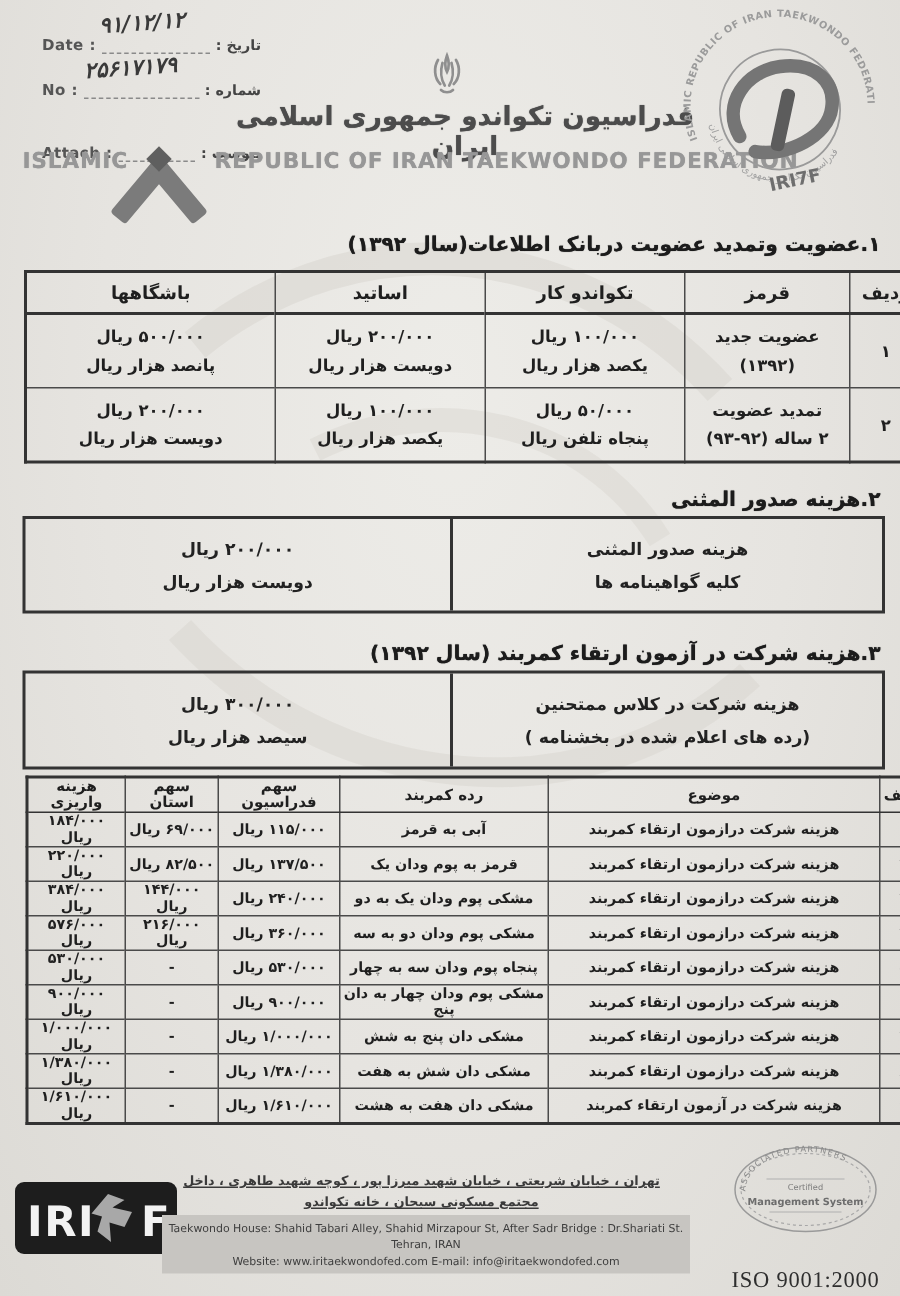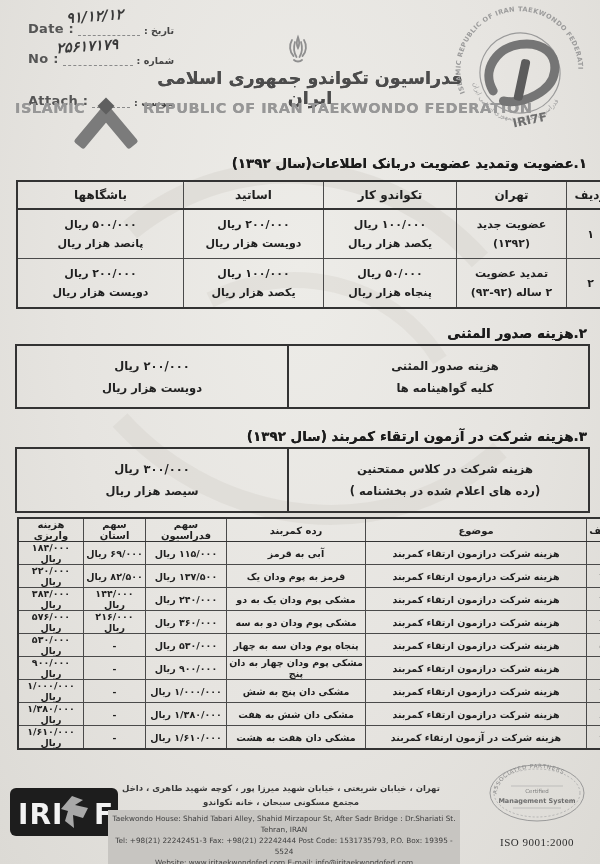--- a/index.html
+++ b/index.html
@@ -4,21 +4,21 @@
 <style>
   html,body{margin:0;padding:0;background:#b8b6b2;}
   #page{
     position:relative;width:600px;height:864px;margin:0 auto;overflow:hidden;
     background:radial-gradient(ellipse at 50% 30%, #edece8 0%, #e6e4e0 55%, #dcdad5 100%);
     font-family:"DejaVu Sans",sans-serif;color:#222;
   }
   .abs{position:absolute;}
   
   .field{position:absolute;left:28px;width:146px;height:20px;display:flex;align-items:flex-end;}
-  .flab-en{font-size:13px;font-weight:bold;color:#555;letter-spacing:.3px;white-space:nowrap;}
+  .flab-en{font-size:10px;font-weight:bold;color:#555;letter-spacing:.3px;white-space:nowrap;}
   .fline{flex:1;border-bottom:1.3px dashed #8a8a8a;height:13px;margin:0 4px;}
   .flab-fa{font-size:9.5px;font-weight:bold;color:#444;direction:rtl;white-space:nowrap;}
   .hand{position:absolute;left:38px;top:-8px;font-size:14.5px;font-style:italic;font-weight:bold;
         color:#3a3a3a;letter-spacing:1.5px;transform:rotate(-4deg);white-space:nowrap;}
   
   .fa-title{left:150px;top:68px;width:320px;text-align:center;direction:rtl;
             font-size:17.5px;font-weight:bold;color:#4c4c4c;text-shadow:0 0 .6px #4c4c4c;}
   .en-title{top:100px;font-size:14.5px;font-weight:bold;color:#979797;letter-spacing:.5px;
             text-shadow:0 0 .5px #979797;white-space:nowrap;}
   
@@ -45,30 +45,30 @@
   .t3 th{height:20px;font-size:10px;border-bottom:1.5px solid #333;}
   .t3 td{height:21px;font-size:9.5px;}
   .t3 th:nth-child(1){width:27px;}  .t3 th:nth-child(2){width:216px;}
   .t3 th:nth-child(3){width:134px;} .t3 th:nth-child(4){width:76px;}
   .t3 th:nth-child(5){width:57px;}  .t3 th:nth-child(6){width:60px;}
   
   .feebox{position:absolute;left:15px;width:571px;border:2.5px solid #333;display:flex;direction:rtl;background:transparent;}
   .feebox-cell{display:flex;flex-direction:column;justify-content:center;text-align:center;
                font-weight:bold;font-size:11.5px;color:#222;}
   .feebox-cell div{line-height:22px;}
-  .fb-label{width:286px;border-left:2px solid #333;padding-left:13px;}
+  .fb-label{width:286px;border-left:2px solid #333;}
   .fb-value{flex:1;}
   
   .irif-logo{left:10px;top:788px;width:108px;height:48px;}
   .addr-fa{left:115px;top:781px;width:332px;direction:rtl;text-align:center;
-           font-size:8.5px;font-weight:bold;color:#3a3a3a;line-height:14px;}
+           font-size:8.5px;font-weight:bold;color:#3a3a3a;line-height:14px;text-decoration:underline;}
   .addr-en{left:108px;top:810px;width:348px;background:#c7c5c1;text-align:center;
            font-size:7.3px;color:#3d3d3d;line-height:11px;padding:3px 2px;}
   .iso-wrap{left:487px;top:762px;width:100px;text-align:center;}
-  .iso-text{font-family:"Liberation Serif",serif;font-size:11px;color:#2e2e2e;letter-spacing:.5px;margin-top:8px;}
+  .iso-text{font-family:"Liberation Serif",serif;font-size:15px;color:#2e2e2e;letter-spacing:.5px;margin-top:18px;}
   .ghost{pointer-events:none;opacity:.5;}
 </style>
 </head>
 <body>
 
 <div id="page">
 
   <svg class="abs ghost" style="left:90px;top:120px;" width="440" height="480" viewBox="0 0 440 480">
     <path d="M40,110 C150,20 300,40 390,140" stroke="#d8d5cf" stroke-width="22" fill="none"></path>
     <path d="M30,300 C130,410 300,430 410,330" stroke="#d9d6d0" stroke-width="20" fill="none"></path>
@@ -131,21 +131,21 @@
       <rect x="70" y="56" width="9" height="42" rx="3.5" fill="#5c5c5c" transform="rotate(24 74 77)"></rect>
       <text x="74" y="122" text-anchor="middle" font-size="12" font-weight="bold" fill="#6e6e6e">IRI7F</text>
     </g>
   </svg>
 
   <div class="sec-head" style="top:155px">۱.عضویت وتمدید عضویت دربانک اطلاعات(سال ۱۳۹۲)</div>
   <table class="abs t1">
     <thead>
         <tr>
           <th>ردیف</th>
-          <th>تهران</th>
+          <th>قرمز</th>
           <th>تکواندو کار</th>
           <th>اساتید</th>
           <th>باشگاهها</th>
         </tr>
       </thead>
     <tbody>
         <tr>
           <td>
             <div>۱</div>
           </td>
@@ -169,21 +169,21 @@
         <tr>
           <td>
             <div>۲</div>
           </td>
           <td>
             <div>تمدید عضویت</div>
             <div>۲ ساله (۹۲-۹۳)</div>
           </td>
           <td>
             <div>۵۰/۰۰۰ ریال</div>
-            <div>پنجاه هزار ریال</div>
+            <div>پنجاه تلفن ریال</div>
           </td>
           <td>
             <div>۱۰۰/۰۰۰ ریال</div>
             <div>یکصد هزار ریال</div>
           </td>
           <td>
             <div>۲۰۰/۰۰۰ ریال</div>
             <div>دویست هزار ریال</div>
           </td>
         </tr>
@@ -416,21 +416,20 @@
     <text x="84" y="36" font-size="28" font-weight="bold" fill="#f2f2f2">F</text>
   </svg>
 
   <div class="abs addr-fa">
     <div>تهران ، خیابان شریعتی ، خیابان شهید میرزا پور ، کوچه شهید طاهری ، داخل مجتمع مسکونی سبحان ، خانه تکواندو</div>
     <div>ک.پستی : ۱۹۳۱۷۳۵۵۹۳ - صندوق پستی : ۵۵۲۴-۱۹۳۹۵  تلفن : ۳-۲۲۲۴۲۴۵۱  فاکس : ۲۲۲۴۲۴۴۴</div>
   </div>
 
   <div class="abs addr-en">
     <div>Taekwondo House: Shahid Tabari Alley, Shahid Mirzapour St, After Sadr Bridge : Dr.Shariati St. Tehran, IRAN</div>
-    <div>Tel: +98(21) 22242451-3   Fax: +98(21) 22242444   Post Code: 1531735793, P.O. Box: 19395 - 5524</div>
     <div>Website: www.iritaekwondofed.com    E-mail: info@iritaekwondofed.com</div>
   </div>
 
   <div class="abs iso-wrap">
     <svg width="100" height="62" viewBox="0 0 100 62">
       <defs>
           <path id="stampTop" d="M 12,40 A 40,26 0 1 1 88,40"></path>
         </defs>
       <ellipse cx="50" cy="31" rx="47" ry="28" stroke="#9a9a9a" stroke-width="1" fill="none"></ellipse>
       <ellipse cx="50" cy="31" rx="43" ry="24" stroke="#a8a8a8" stroke-width=".8" stroke-dasharray="2,2" fill="none"></ellipse>

